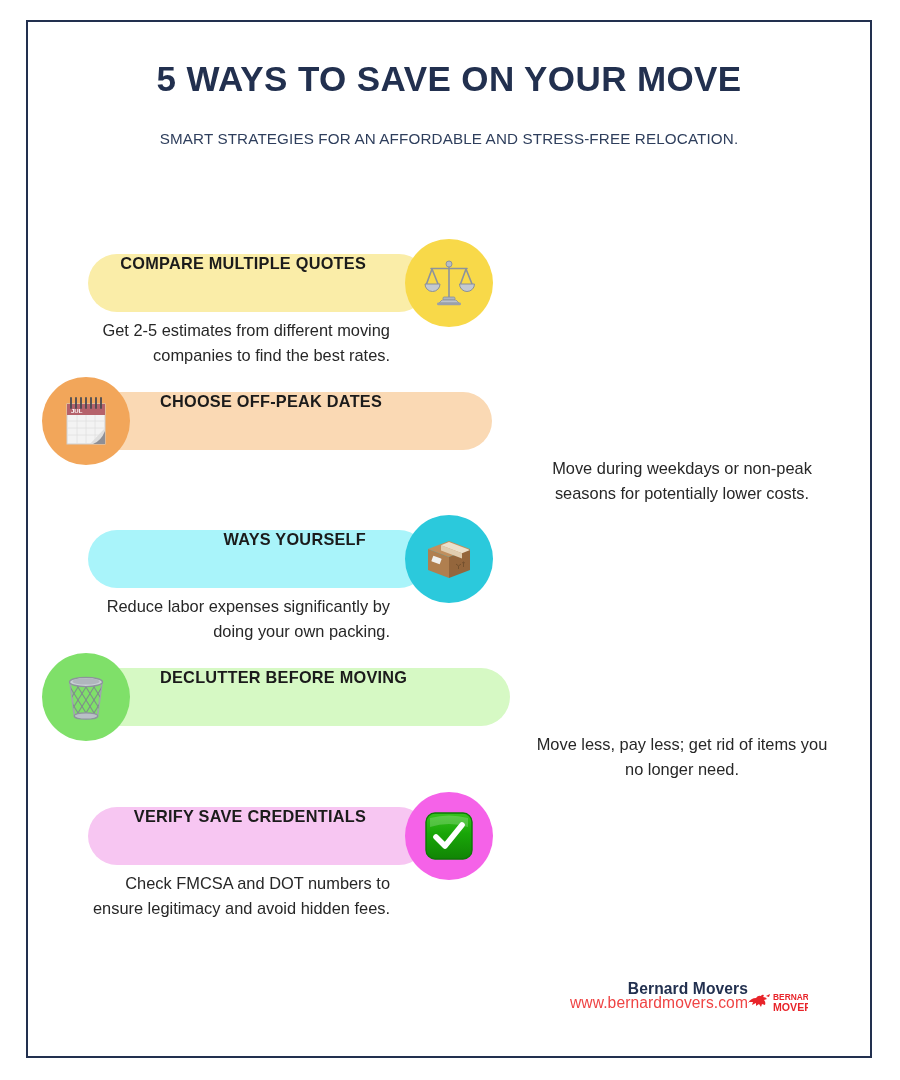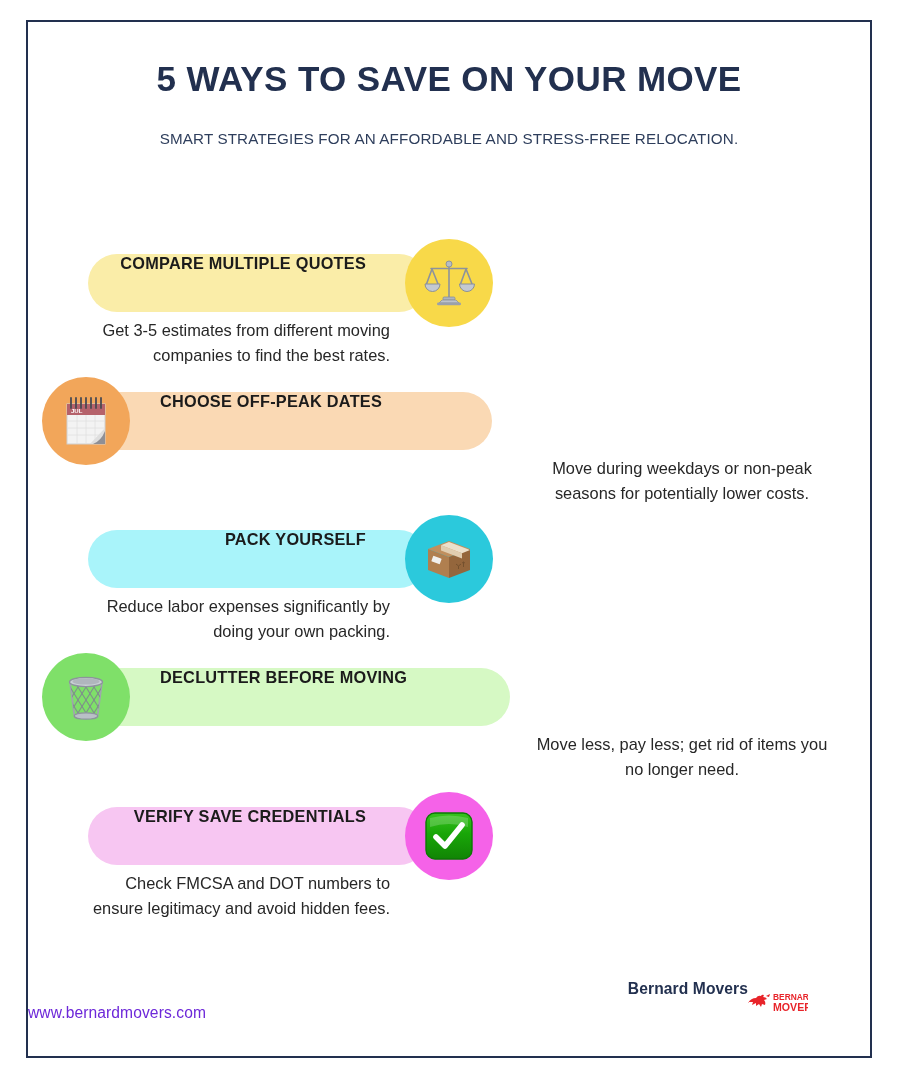--- a/index.html
+++ b/index.html
@@ -148,25 +148,25 @@
     width: 720px;
     text-align: right;
     font-size: 15.6px;
     font-weight: bold;
     color: #22304f;
     letter-spacing: 0.1px;
   }
   .footer-url {
     position: absolute;
     left: 0;
-    top: 24px;
+    top: 14px;
     width: 720px;
-    text-align: left;
+    text-align: right;
     font-size: 15.6px;
-    color: #6d28d9;
+    color: #ef4444;
     letter-spacing: 0.1px;
   }
   .footer-logo {
     position: absolute;
     left: 718px;
     top: 7px;
     width: 62px;
     height: 30px;
   }
   .footer-logo svg { display: block; }
@@ -200,21 +200,21 @@
             </g>
             <circle cx="26" cy="7" r="3" fill="#b6bdc6" stroke="#8d939c" stroke-width="1"></circle>
             <path d="M2 27 h15 a7.5 7.5 0 0 1 -15 0 z" fill="#c3c9d2" stroke="#8a9099" stroke-width="1"></path>
             <path d="M36.5 27 h15 a7.5 7.5 0 0 1 -15 0 z" fill="#c3c9d2" stroke="#8a9099" stroke-width="1"></path>
             <rect x="20" y="40" width="12" height="3" rx="1.2" fill="#aeb5bf" stroke="#8a9099" stroke-width="0.8"></rect>
             <path d="M16 46 h20 l-3 -3 h-14 z" fill="#bcc3cc" stroke="#8a9099" stroke-width="0.8"></path>
             <rect x="14" y="45.5" width="24" height="2.8" rx="1.4" fill="#9aa1ab"></rect>
           </svg>
         </span>
       </div>
-      <div class="desc">Get 3-5 estimates from different moving companies to find the best rates.</div>
+      <div class="desc">Get 2-5 estimates from different moving companies to find the best rates.</div>
     </div>
 
     <div class="tip tip-right" style="top:370px">
       <div class="pill" style="width: 412px; background: rgb(250, 217, 180);">
         <span class="pill-label">CHOOSE OFF-PEAK DATES</span>
       </div>
       <div class="icon-circle" style="left: 14px; background: rgb(242, 166, 90);">
         <span>
           <svg width="52" height="54" viewBox="0 0 52 54">
             <rect x="7" y="10" width="38" height="40" fill="#f3f3f3" stroke="#cfcfcf" stroke-width="1"></rect>
@@ -240,21 +240,21 @@
             <path d="M45 50 L30 50 L45 34 Z" fill="#dedede"></path>
             <path d="M45 50 L33 50 Q41 47 45 37 Z" fill="#8f8f95"></path>
           </svg>
         </span>
       </div>
       <div class="desc">Move during weekdays or non-peak seasons for potentially lower costs.</div>
     </div>
 
     <div class="tip tip-left" style="top:508px">
       <div class="pill" style="background: rgb(169, 244, 250);">
-        <span class="pill-label">PACK YOURSELF</span>
+        <span class="pill-label">WAYS YOURSELF</span>
       </div>
       <div class="icon-circle" style="background: rgb(43, 201, 220);">
         <span>
           <svg width="52" height="52" viewBox="0 0 52 52">
             <path d="M5 16 L26 8 L47 16 L26 24 Z" fill="#c08f5e"></path>
             <path d="M5 16 L26 24 L26 45 L5 37 Z" fill="#b07f4f"></path>
             <path d="M47 16 L26 24 L26 45 L47 37 Z" fill="#94663c"></path>
             <path d="M18 12.2 L39 20.2 L39 25.6 L18 17.6 Z" fill="#e0cdb0"></path>
             <path d="M18 12.2 L26 9.1 L47 17.1 L39 20.2 Z" fill="#ece0cb"></path>
             <rect x="9" y="24" width="9" height="6" rx="0.8" fill="#f0f0ee" transform="rotate(20 13.5 27)"></rect>

